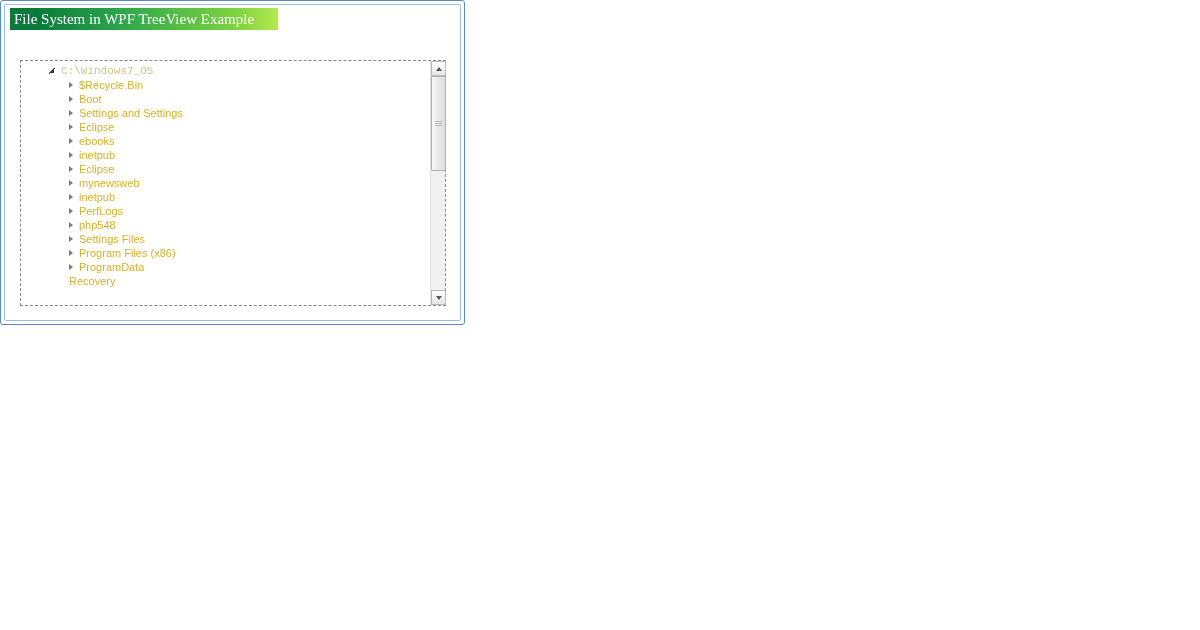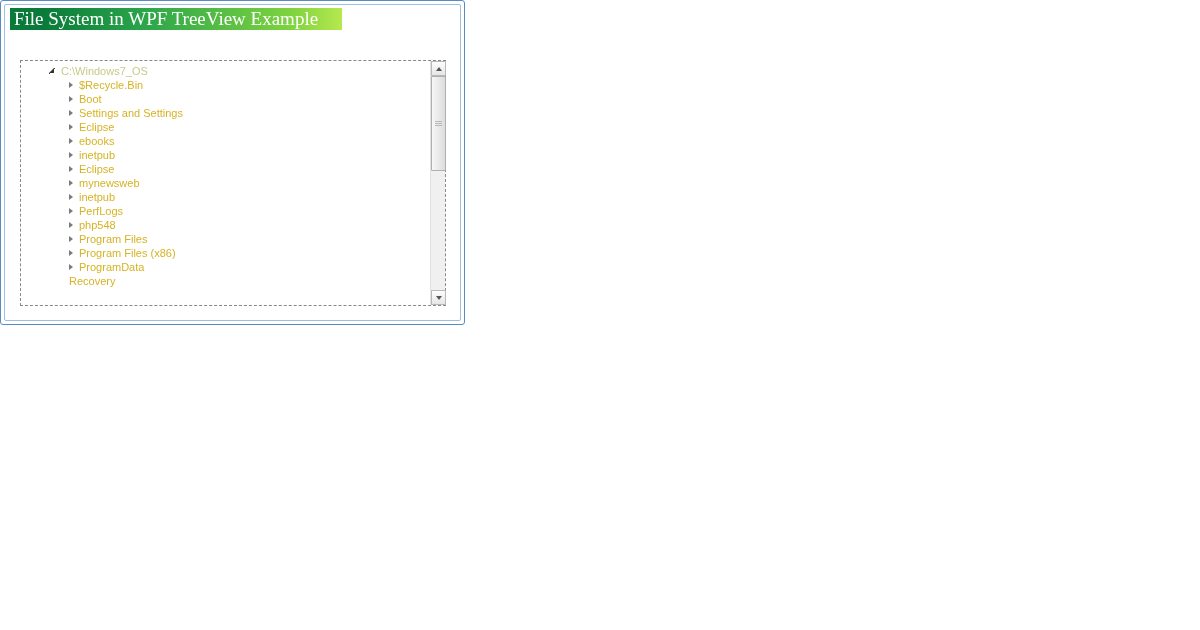--- a/index.html
+++ b/index.html
@@ -35,21 +35,21 @@
       display: flex;
       align-items: stretch;
     }
     .title-gap {
       width: 2px;
       background: #ffffff;
     }
     .title-bar {
       background: linear-gradient(to right, #0a7a3a 0%, #0a7a3a 10%, #2aa54a 40%, #7fd33f 85%, #b6e84f 100%);
       color: #ffffff;
-      font-size: 19px;
+      font-size: 15px;
       font-family: "Times New Roman", Times, serif;
       padding: 2px 24px 2px 4px;
       display: flex;
       align-items: center;
       white-space: nowrap;
     }
     .treeview-container {
       margin: 30px 11px 0 12px;
       border: 1px dashed #888;
       height: 246px;
@@ -110,20 +110,21 @@
       width: 0; height: 0;
       border-right: 5px solid #333;
       border-top: 5px solid transparent;
       left: 0; top: 0;
     }
     .node-label {
       color: #d6b324;
     }
     .root-label {
       color: #c9c98a;
+      font-family: Liberation Mono, monospace;
     }
     
     .scrollbar {
       width: 15px;
       height: 100%;
       background: #f0f0f0;
       border-left: 1px solid #e2e2e2;
       position: relative;
       flex-shrink: 0;
     }
@@ -238,21 +239,21 @@
               <li>
                 <span class="expander collapsed"></span>
                 <span class="node-label">PerfLogs</span>
               </li>
               <li>
                 <span class="expander collapsed"></span>
                 <span class="node-label">php548</span>
               </li>
               <li>
                 <span class="expander collapsed"></span>
-                <span class="node-label">Program Files</span>
+                <span class="node-label">Settings Files</span>
               </li>
               <li>
                 <span class="expander collapsed"></span>
                 <span class="node-label">Program Files (x86)</span>
               </li>
               <li>
                 <span class="expander collapsed"></span>
                 <span class="node-label">ProgramData</span>
               </li>
               <li>

